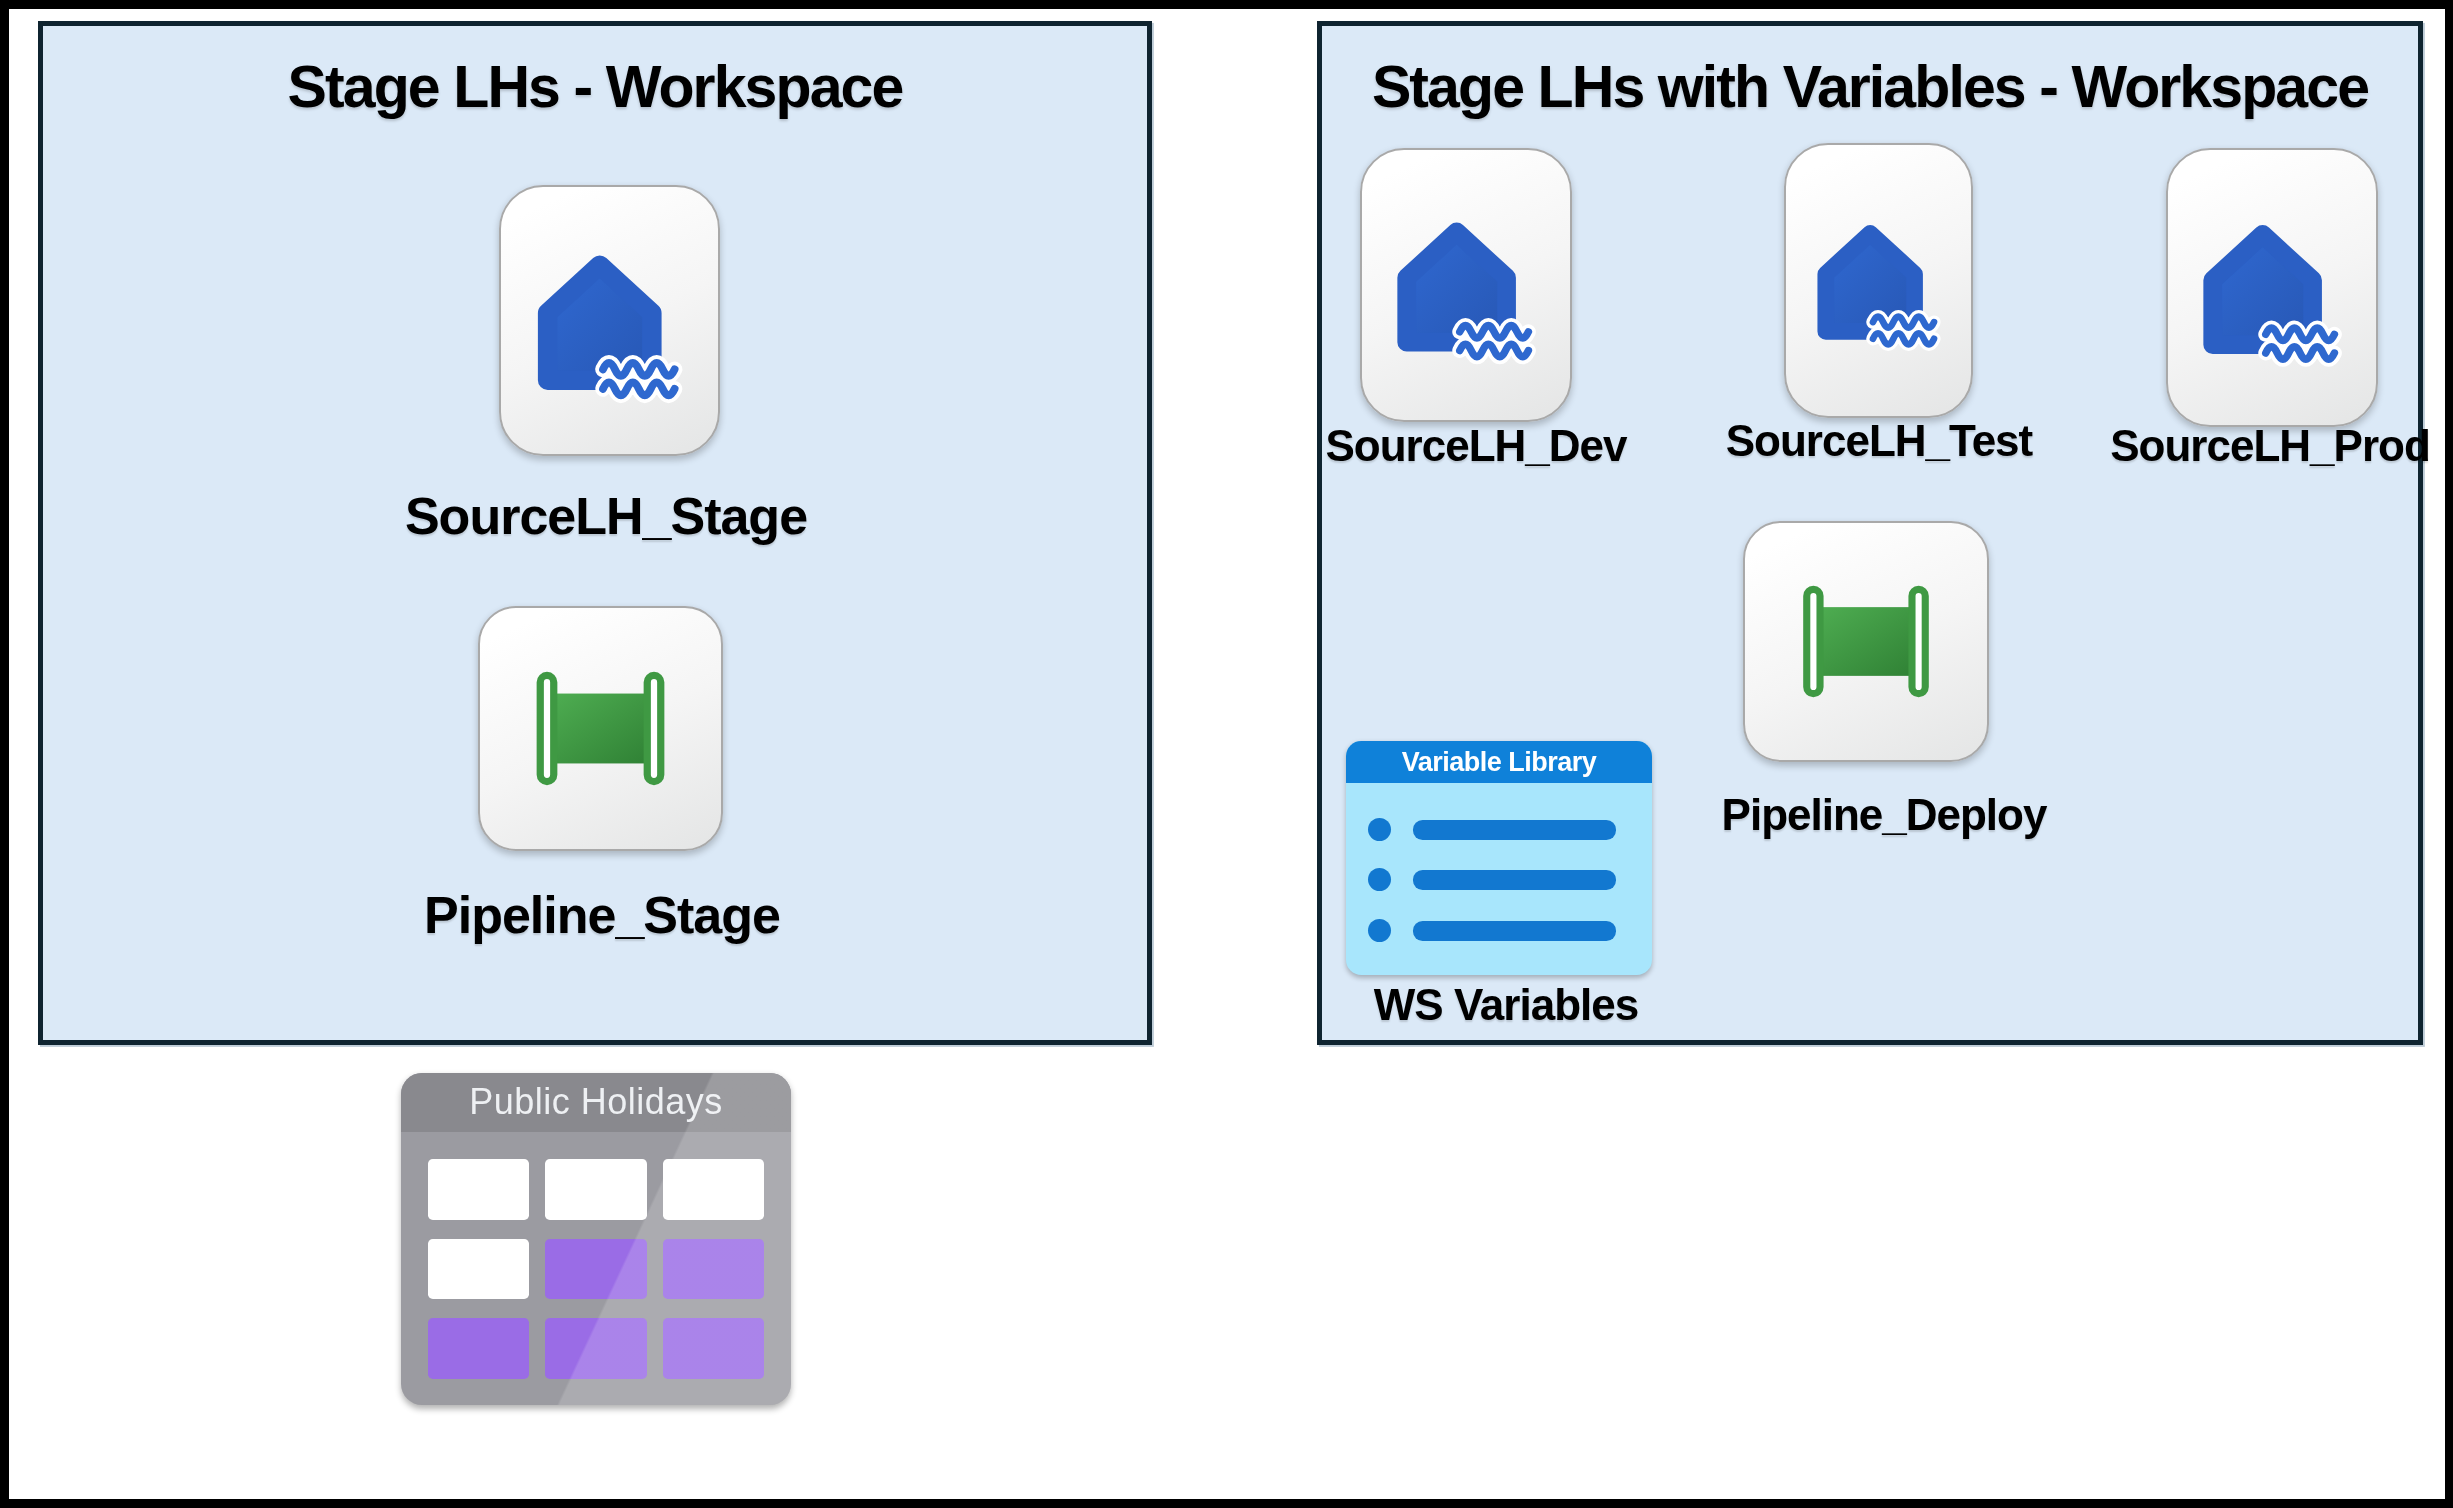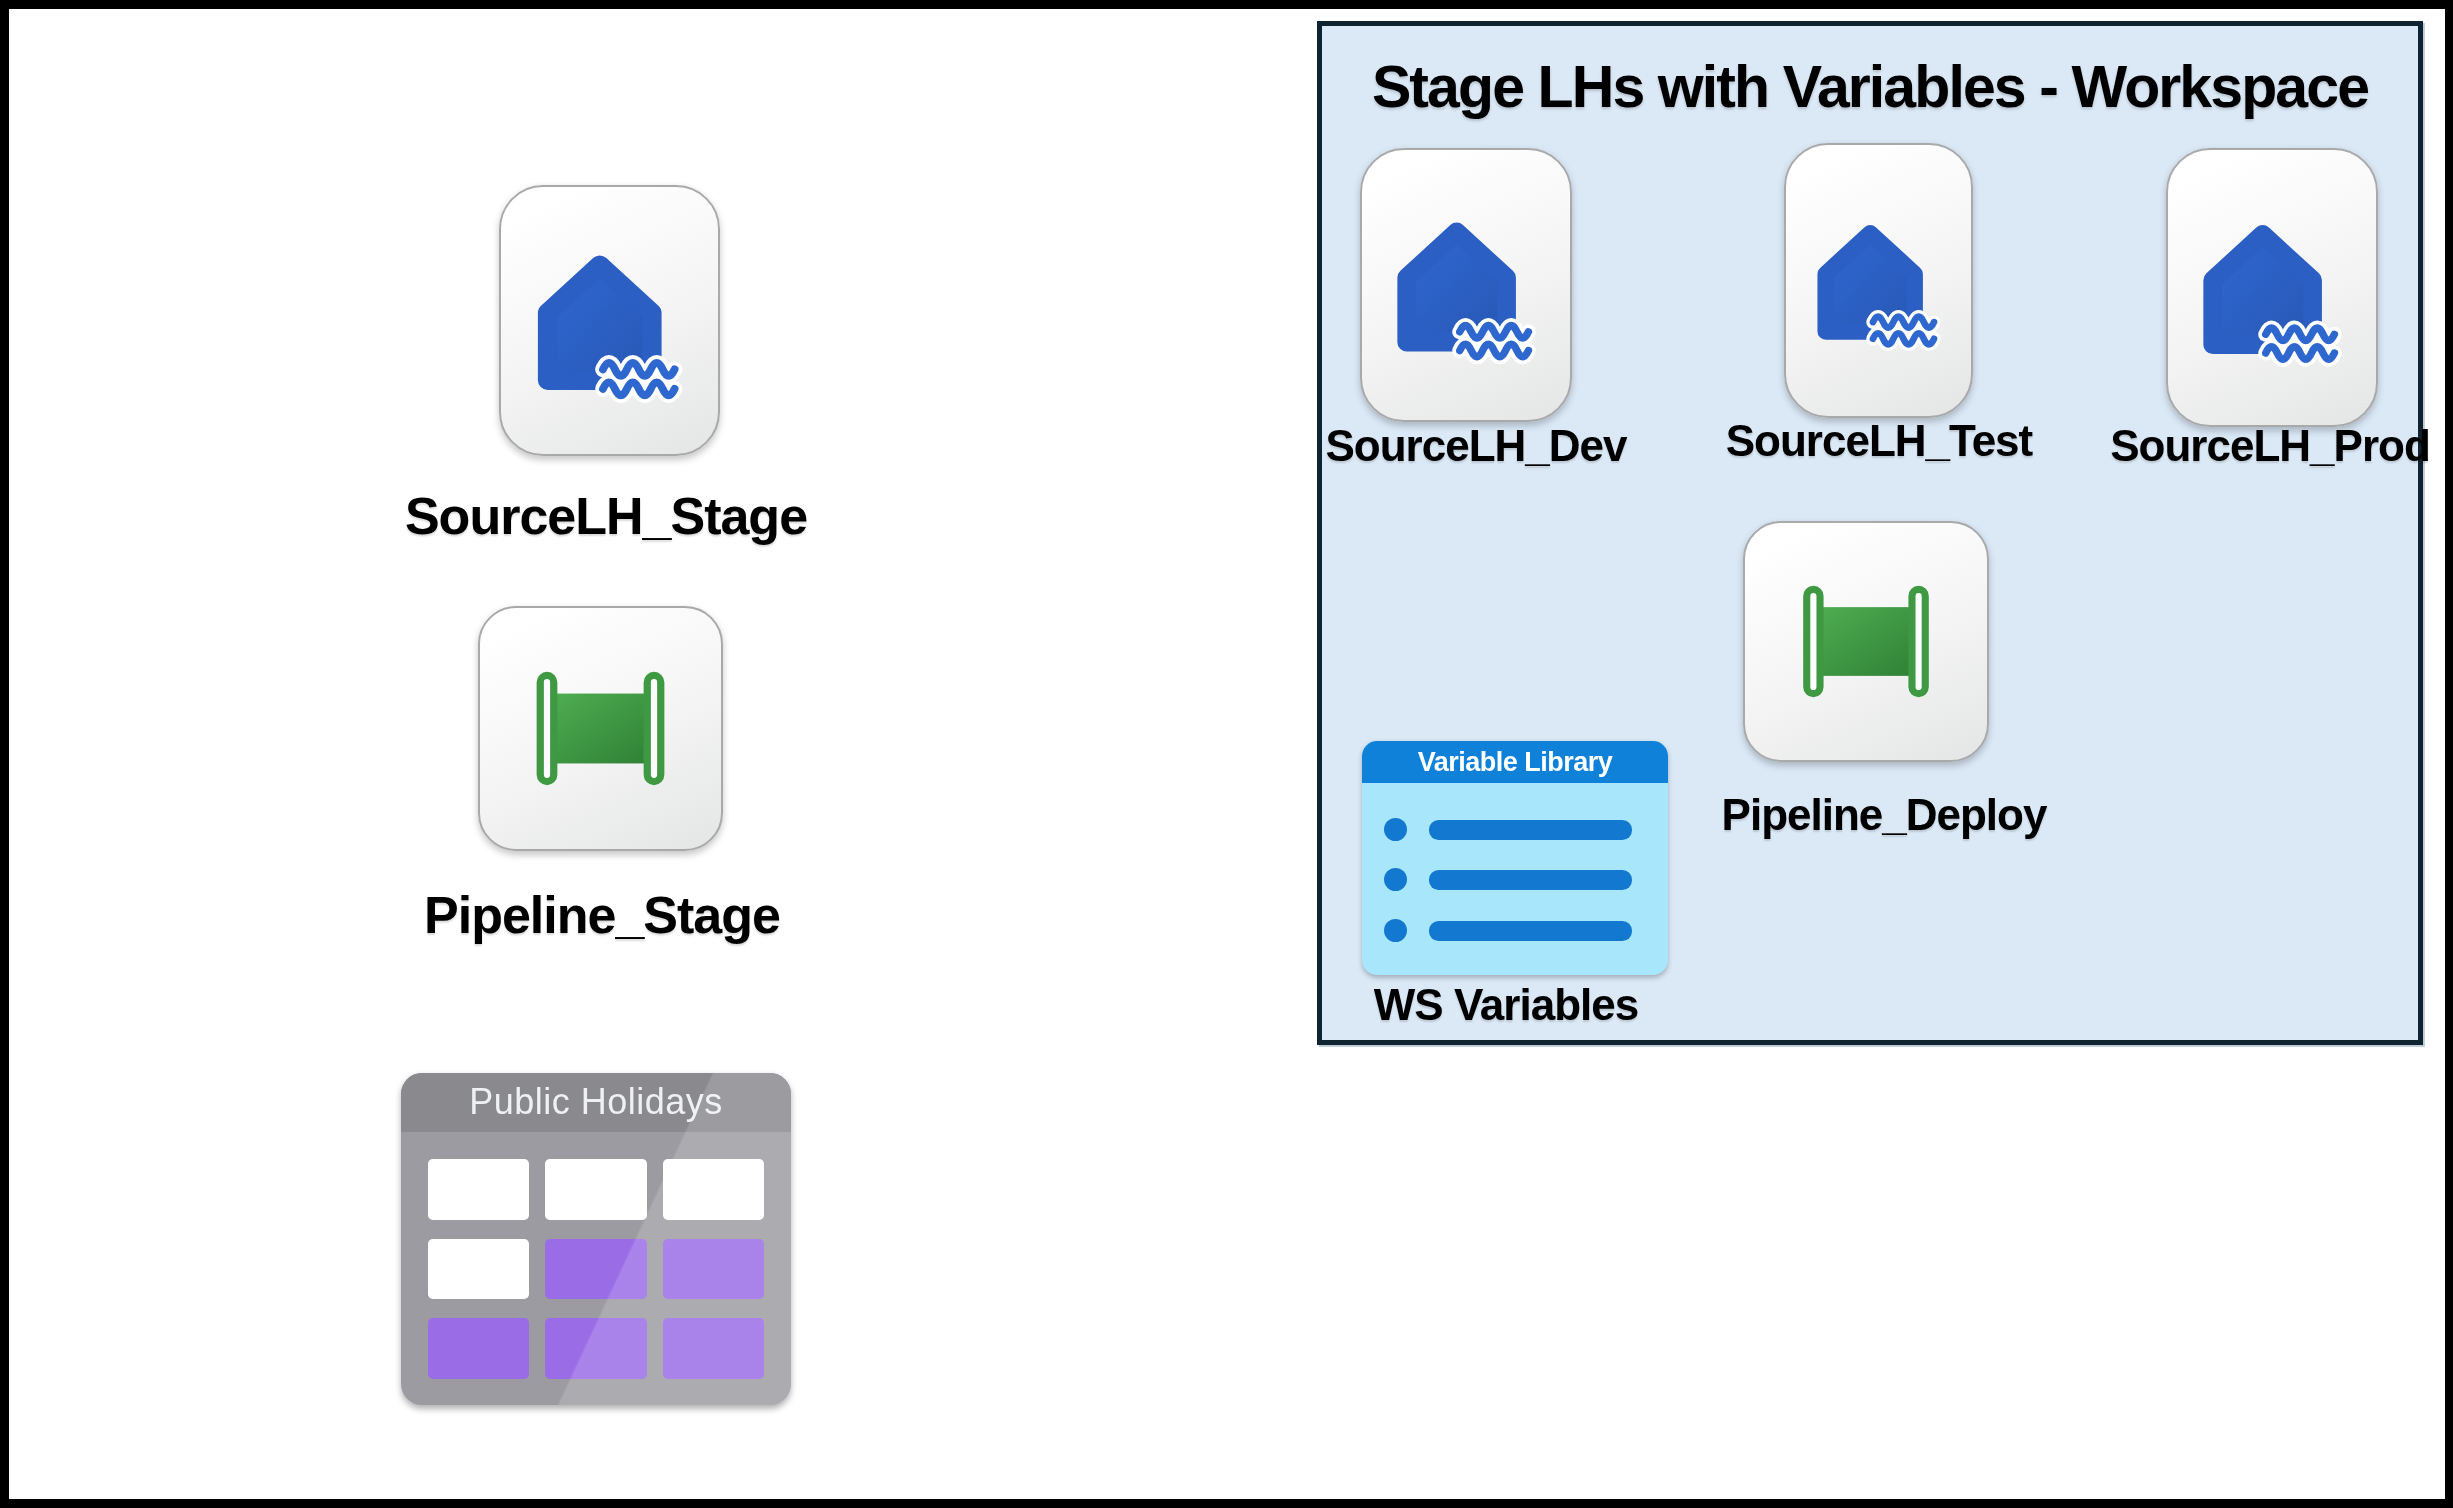--- a/index.html
+++ b/index.html
@@ -43,21 +43,20 @@
   }
   .size-lg{font-size:52px;margin-top:20px;}
   .size-md{font-size:44px;}
   .size-xl{font-size:54px;}
 
   
   .varlib{
     position:absolute;left:1346px;top:741px;width:306px;height:234px;
     background:var(--varlib_body_bg,#a8e6fc);border-radius:15.3px;overflow:hidden;
     box-shadow:0 2.9px 5.7px rgba(0,0,0,.25);
-    margin-left:16px;
   }
   .varlib-header{
     height:42px;background:var(--varlib_header_bg,#0f81d9);
     color:#fff;font-weight:700;font-size:27px;line-height:42px;text-align:center;letter-spacing:-0.5px;
   }
   .var-row{position:absolute;left:0;width:100%;height:23px;}
   .var-row .bullet{
     position:absolute;left:22px;top:0;width:23px;height:23px;border-radius:50%;
     background:var(--varlib_row_blue,#1278d0);
   }
@@ -115,20 +114,23 @@
       <rect x="28" y="35.5" width="44" height="29" fill="url(#pipeg)"></rect>
       <rect x="25" y="28" width="5.6" height="44" rx="2.8" fill="#ffffff" style="stroke:var(--pipeline_green,#3f9943)" stroke-width="3"></rect>
       <rect x="69.4" y="28" width="5.6" height="44" rx="2.8" fill="#ffffff" style="stroke:var(--pipeline_green,#3f9943)" stroke-width="3"></rect>
     </g>
   </defs>
 </svg>
 
 <div class="page">
   <div class="frame"></div>
 
+  <section class="ws-box box-left">
+    <h2 class="ws-title">Stage LHs - Workspace</h2>
+  </section>
 
   <div class="tile" style="left:499px;top:185px;width:221px;height:271px;">
     <svg viewBox="0 0 100 122">
         <use href="#lakehouse-glyph"></use>
       </svg>
   </div>
   <div class="item-label size-lg" style="left:606px;top:468px;">SourceLH_Stage</div>
 
   <div class="tile pipe" style="left:478px;top:606px;width:245px;height:245px;">
     <svg viewBox="0 0 100 100">

